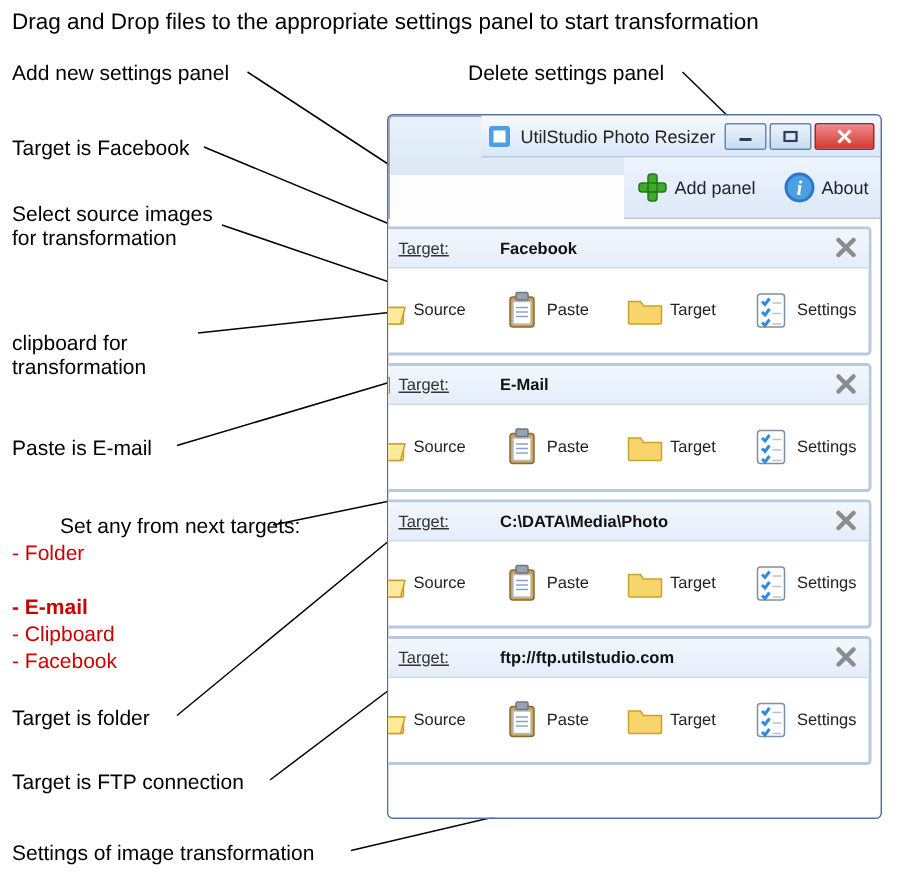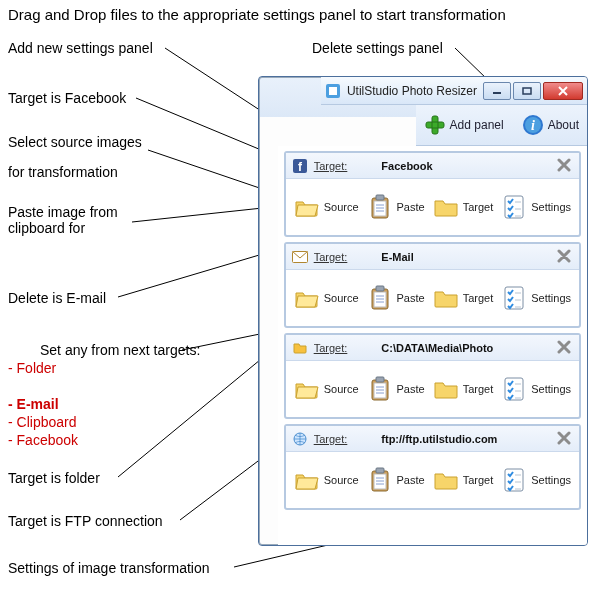--- a/index.html
+++ b/index.html
@@ -89,21 +89,21 @@
   .panel-header .close-x {
     width:16px; height:16px;
     color:#8c8c8c; font-weight:bold; font-size:16px; line-height:14px;
     text-align:center;
   }
 
   .panel-body {
     height: 56px;
     display: flex; align-items: center;
     padding: 6px 8px;
-    gap: 8px;
+    gap: 24px;
   }
   .action {
     flex: 1;
     display: flex; align-items: center; gap: 4px;
     font-size: 11px; color: #222;
   }
   .action .aicon { width: 26px; height: 26px; display:flex; align-items:center; justify-content:center; }
 
   
   svg.icon { display:block; }
@@ -113,26 +113,26 @@
 <div class="canvas">
 
 <div class="label black" style="left:8px; top:6px; font-size:15px;">Drag and Drop files to the appropriate settings panel to start transformation</div>
 
 <div class="label black" style="left:8px; top:40px;">Add new settings panel</div>
 <div class="label black" style="left:312px; top:40px;">Delete settings panel</div>
 
 <div class="label black" style="left:8px; top:90px;">Target is Facebook</div>
 
 <div class="label black" style="left:8px; top:134px;">Select source images</div>
-<div class="label black" style="left:8px; top:164px;">for transformation</div>
-
-<div class="label black" style="left:8px; top:204px;">Paste image from</div>
+<div class="label black" style="left:8px; top:150px;">for transformation</div>
+
 <div class="label black" style="left:8px; top:220px;">clipboard for</div>
-
-<div class="label black" style="left:8px; top:290px;">Delete is E-mail</div>
+<div class="label black" style="left:8px; top:236px;">transformation</div>
+
+<div class="label black" style="left:8px; top:290px;">Paste is E-mail</div>
 
 <div class="label black" style="left:8px; top:342px;margin-left:32px;">Set any from next targets:</div>
 <div class="label red" style="left:8px; top:360px;">- Folder</div>
 <div class="label red" style="left:8px; top:396px;font-weight:bold;">- E-mail</div>
 <div class="label red" style="left:8px; top:414px;">- Clipboard</div>
 <div class="label red" style="left:8px; top:432px;">- Facebook</div>
 
 <div class="label black" style="left:8px; top:470px;">Target is folder</div>
 <div class="label black" style="left:8px; top:513px;">Target is FTP connection</div>
 <div class="label black" style="left:8px; top:560px;">Settings of image transformation</div>

